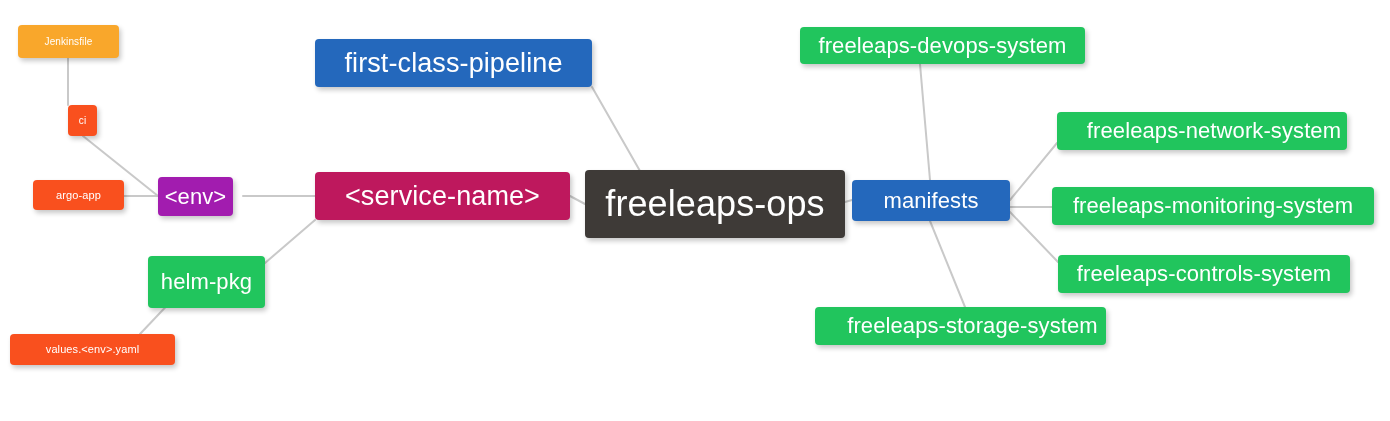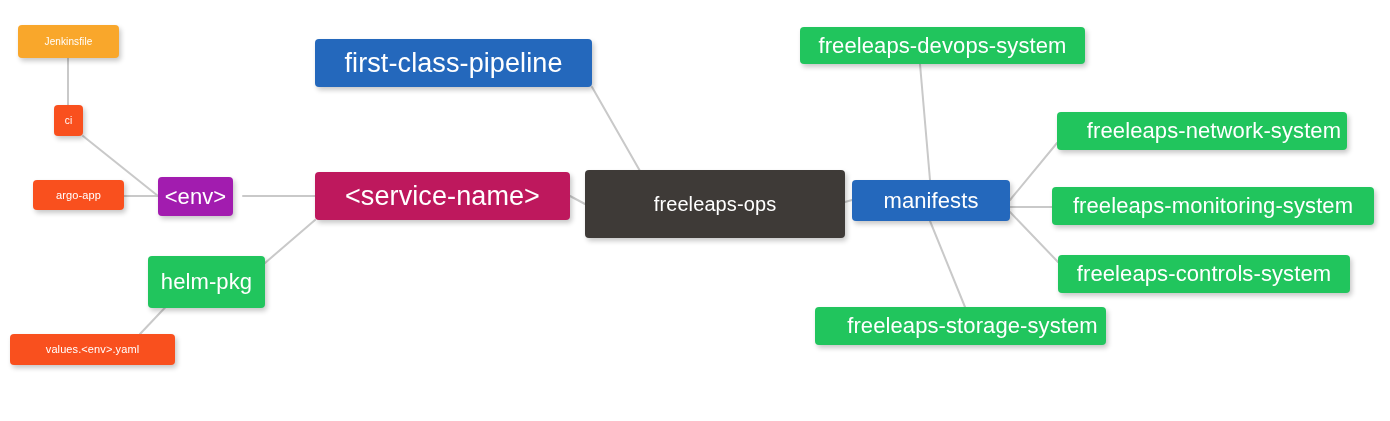--- a/index.html
+++ b/index.html
@@ -34,21 +34,21 @@
     border-radius: 4px;
     box-shadow: 2px 3px 5px rgba(0,0,0,0.22);
     line-height: 1;
     letter-spacing: 0.1px;
   }
   .node-label {
     display: block;
     white-space: nowrap;
   }
   
-  .sz-root   { font-size: 20px; }
+  .sz-root   { font-size: 36px; }
   .sz-l2     { font-size: 27px; }
   .sz-l3     { font-size: 22px; }
   .sz-l4     { font-size: 11px; text-align: center; }
   .sz-l5     { font-size: 10px; }
 </style>
 </head>
 <body>
 
 <div id="canvas">
   <svg id="edge-layer" viewBox="0 0 1390 421" xmlns="http://www.w3.org/2000/svg">
@@ -79,21 +79,21 @@
       </div>
       <div class="node sz-l3" style="left: 852px; top: 180px; width: 158px; height: 41px; background: rgb(36, 104, 188);">
         <span class="node-label">manifests</span>
       </div>
       <div class="node sz-l3" style="left: 158px; top: 177px; width: 75px; height: 39px; background: #a21caf;">
         <span class="node-label">&lt;env&gt;</span>
       </div>
       <div class="node sz-l3" style="left: 148px; top: 256px; width: 117px; height: 52px; background: rgb(33, 197, 93);">
         <span class="node-label">helm-pkg</span>
       </div>
-      <div class="node sz-l5" style="left: 54px; top: 105px; width: 29px; height: 31px; background: rgb(249, 80, 30);">
+      <div class="node sz-l5" style="left: 68px; top: 105px; width: 29px; height: 31px; background: rgb(249, 80, 30);">
         <span class="node-label">ci</span>
       </div>
       <div class="node sz-l5" style="left: 18px; top: 25px; width: 101px; height: 33px; background: rgb(249, 167, 43);">
         <span class="node-label">Jenkinsfile</span>
       </div>
       <div class="node sz-l4" style="left: 33px; top: 180px; width: 91px; height: 30px; background: rgb(249, 80, 30);">
         <span class="node-label">argo-app</span>
       </div>
       <div class="node sz-l4" style="left: 10px; top: 334px; width: 165px; height: 31px; background: rgb(249, 80, 30);">
         <span class="node-label">values.&lt;env&gt;.yaml</span>

